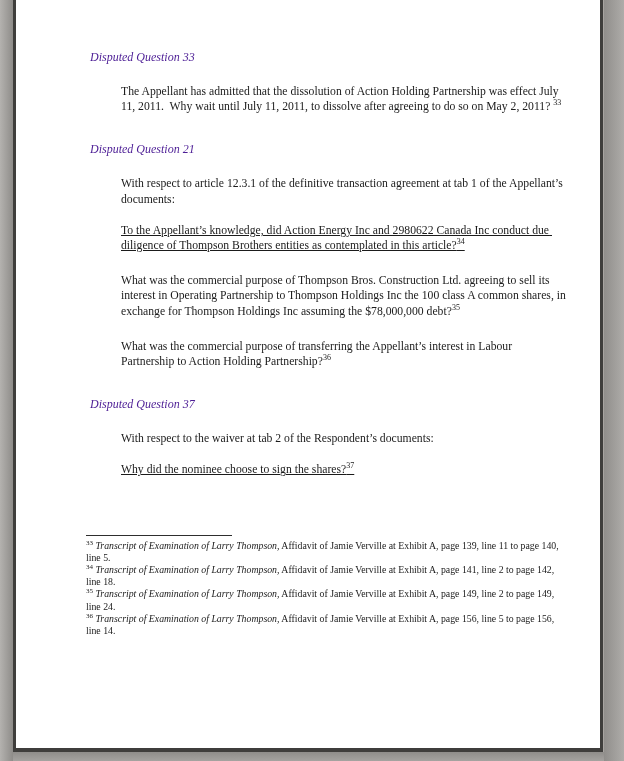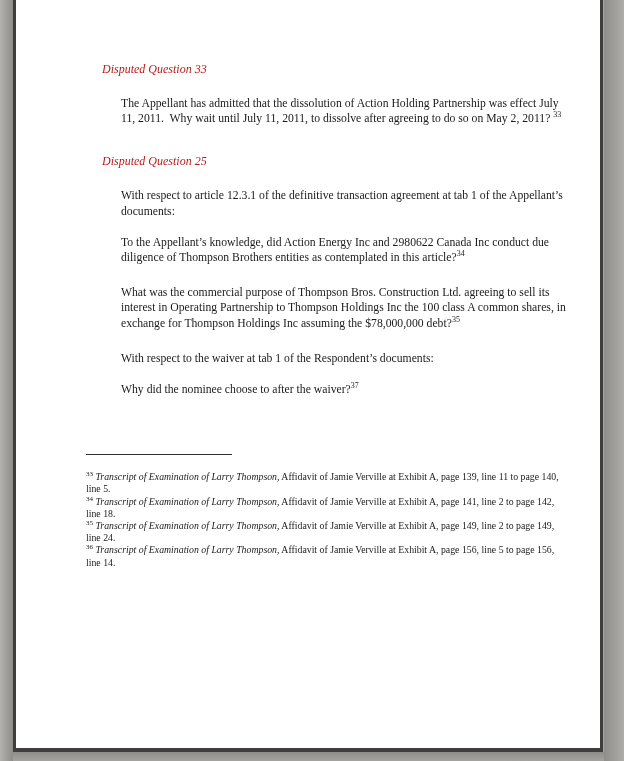--- a/index.html
+++ b/index.html
@@ -33,47 +33,47 @@
     box-sizing: content-box;
   }
   .content {
     padding: 46px 0 0 70px;
     color: #1b1b1b;
   }
   .section-heading {
     font-style: italic;
     font-size: 12px;
     line-height: 14px;
-    color: #b91c1c;
-    margin: 16px;
+    color: #4c1d95;
+    margin: 4px;
   }
   .body-para {
     margin: 0 0 0 35px;
     width: 447px;
     font-size: 11.7px;
     line-height: 15.2px;
     white-space: pre-wrap;
     color: #1b1b1b;
   }
   .fn-ref {
     font-size: 8px;
     line-height: 0;
     vertical-align: super;
   }
   .mt-para-first { margin-top: 20px; }
-  .mt-para-next  { margin-top: 16px; }
+  .mt-para-next  { margin-top: 16px; text-decoration: underline; }
   .mt-head       { margin-top: 28px; }
   .footnote-separator {
     margin: 57px 0 0 0;
     width: 146px;
     height: 0;
     border-top: 1.5px solid #2e2e2e;
   }
   .footnotes {
-    margin-top: 16px;
+    margin-top: 4px;
     width: 480px;
     font-size: 9.8px;
     line-height: 12.2px;
     color: #1b1b1b;
   }
   .footnote { margin: 0; }
   .footnote .case { font-style: italic; }
   .footnote sup { font-size: 7px; line-height: 0; vertical-align: super; }
   .footnote .ref-text { white-space: pre-wrap; }
 </style>
@@ -86,35 +86,37 @@
 
 <div class="page">
   <div class="content">
 
     <div>
       <div class="section-heading">Disputed Question 33</div>
       <p class="body-para mt-para-first"><span>The Appellant has admitted that the dissolution of Action Holding Partnership was effect July 11, 2011.  Why wait until July 11, 2011, to dissolve after agreeing to do so on May 2, 2011? </span><sup class="fn-ref">33</sup></p>
     </div>
 
     <div>
-      <div class="section-heading mt-head">Disputed Question 25</div>
+      <div class="section-heading mt-head">Disputed Question 21</div>
       <p class="body-para mt-para-first"><span>With respect to article 12.3.1 of the definitive transaction agreement at tab 1 of the Appellant’s documents:</span></p>
       <p class="body-para mt-para-next"><span>To the Appellant’s knowledge, did Action Energy Inc and 2980622 Canada Inc conduct due diligence of Thompson Brothers entities as contemplated in this article?</span><sup class="fn-ref">34</sup></p>
     </div>
 
     <div>
       <p class="body-para mt-para-first"><span>What was the commercial purpose of Thompson Bros. Construction Ltd. agreeing to sell its interest in Operating Partnership to Thompson Holdings Inc the 100 class A common shares, in exchange for Thompson Holdings Inc assuming the $78,000,000 debt?</span><sup class="fn-ref">35</sup></p>
     </div>
 
     <div>
+      <p class="body-para mt-para-first"><span>What was the commercial purpose of transferring the Appellant’s interest in Labour Partnership to Action Holding Partnership?</span><sup class="fn-ref">36</sup></p>
     </div>
 
     <div>
-      <p class="body-para mt-para-first"><span>With respect to the waiver at tab 1 of the Respondent’s documents:</span></p>
-      <p class="body-para mt-para-next"><span>Why did the nominee choose to after the waiver?</span><sup class="fn-ref">37</sup></p>
+      <div class="section-heading mt-head">Disputed Question 37</div>
+      <p class="body-para mt-para-first"><span>With respect to the waiver at tab 2 of the Respondent’s documents:</span></p>
+      <p class="body-para mt-para-next"><span>Why did the nominee choose to sign the shares?</span><sup class="fn-ref">37</sup></p>
     </div>
 
     <div class="footnote-separator"></div>
     <div class="footnotes">
       <div class="footnote"><sup>33</sup> <span class="case">Transcript of Examination of Larry Thompson,</span><span class="ref-text"> Affidavit of Jamie Verville at Exhibit A, page 139, line 11 to page 140, line 5.</span></div>
       <div class="footnote"><sup>34</sup> <span class="case">Transcript of Examination of Larry Thompson,</span><span class="ref-text"> Affidavit of Jamie Verville at Exhibit A, page 141, line 2 to page 142, line 18.</span></div>
       <div class="footnote"><sup>35</sup> <span class="case">Transcript of Examination of Larry Thompson,</span><span class="ref-text"> Affidavit of Jamie Verville at Exhibit A, page 149, line 2 to page 149, line 24.</span></div>
       <div class="footnote"><sup>36</sup> <span class="case">Transcript of Examination of Larry Thompson,</span><span class="ref-text"> Affidavit of Jamie Verville at Exhibit A, page 156, line 5 to page 156, line 14.</span></div>
     </div>
 

